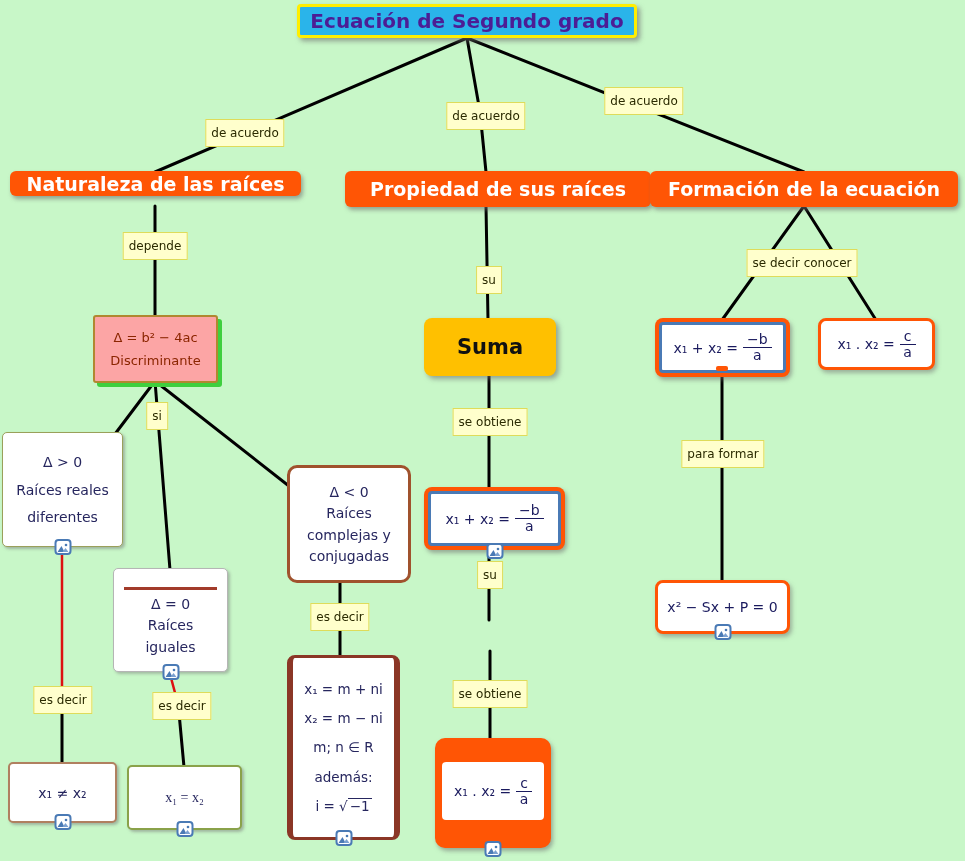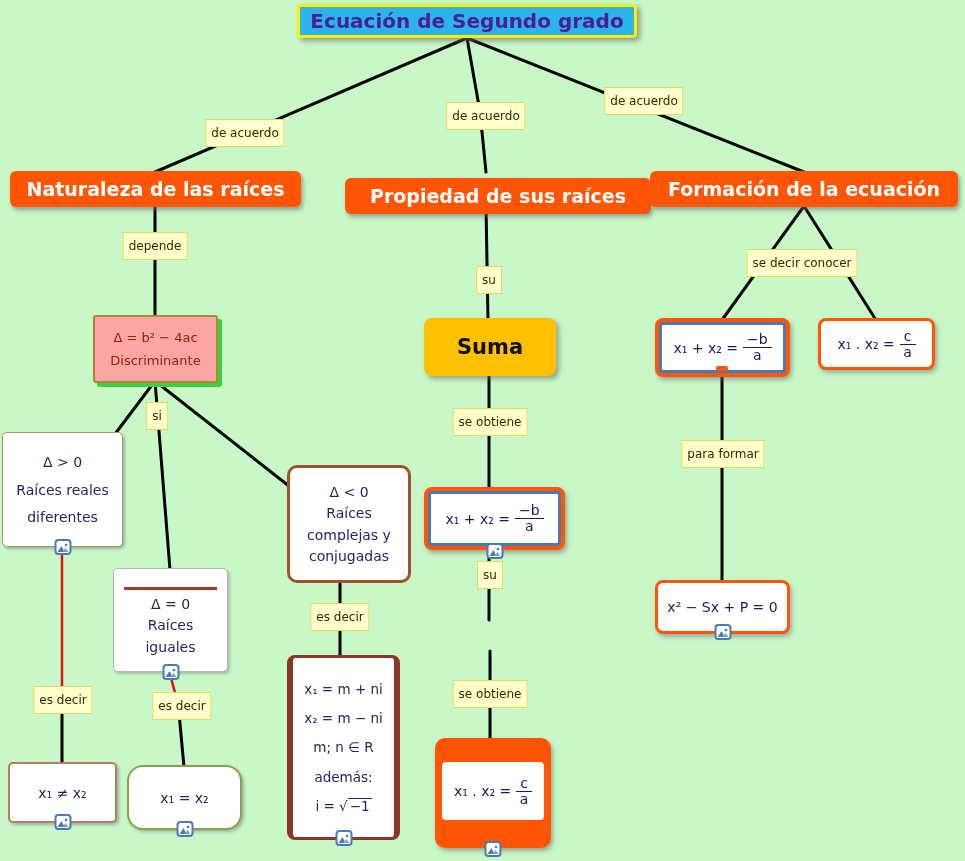--- a/index.html
+++ b/index.html
@@ -47,21 +47,21 @@
     background:#ffffff;color:#26265e;font-size:14px;text-align:center;
     display:flex;flex-direction:column;align-items:center;justify-content:space-evenly;
     border-radius:5px;padding:10px 2px;
   }
   .b-pos{border:1.5px solid #9aa05a;box-shadow:2px 2px 3px rgba(120,120,120,.5);}
   .b-zero{border:1px solid #b5b5b5;box-shadow:2px 2px 3px rgba(120,120,120,.45);}
   .b-zero .top-bar{height:3px;background:#a23b2a;width:85%;margin:2px auto 0;}
   .b-neg{border:3px solid #a0522d;border-radius:10px;}
   .b-complex{border:3px solid #8b3626;border-left-width:6px;border-right-width:6px;border-radius:8px;font-size:13.5px;}
   .b-neq{border:2px solid #b08060;border-radius:5px;box-shadow:2px 2px 3px rgba(120,120,120,.5);}
-  .b-eq{border:2px solid #8aa24a;border-radius:16px;box-shadow:2px 2px 3px rgba(120,120,120,.5);}
+  .b-eq{border:2px solid #8aa24a;border-radius:5px;box-shadow:2px 2px 3px rgba(120,120,120,.5);font-family:Liberation Serif, serif;}
 
   .suma-box{
     background:#ffc000;border-radius:8px;color:#111;font-weight:bold;font-size:21px;
     display:flex;align-items:center;justify-content:center;
     box-shadow:3px 3px 5px rgba(110,110,110,.6);
   }
   .producto-box{
     background:#ffcc99;border:2px solid #a0522d;border-radius:7px;
     color:#111;font-weight:bold;font-size:17px;
     display:flex;align-items:center;justify-content:center;
@@ -156,24 +156,24 @@
   <span class="label" style="left:490px;top:422px">se obtiene</span>
   <span class="label" style="left:490px;top:575px">su</span>
   <span class="label" style="left:490px;top:694px">se obtiene</span>
   <span class="label" style="left:802px;top:263px">se decir conocer</span>
   <span class="label" style="left:723px;top:454px">para formar</span>
 
   <div class="node title-box" style="left:297px;top:4px;width:340px;height:34px">
     <span>Ecuación de Segundo grado</span>
   </div>
 
-  <div class="node branch" style="left:10px;top:171px;width:291px;height:36px">
+  <div class="node branch" style="left:10px;top:171px;width:291px;height:25px">
     <span>Naturaleza de las raíces</span>
   </div>
-  <div class="node branch" style="left:345px;top:178px;width:306px;height:36px">
+  <div class="node branch" style="left:345px;top:171px;width:306px;height:36px">
     <span>Propiedad de sus raíces</span>
   </div>
   <div class="node branch" style="left:650px;top:171px;width:308px;height:36px">
     <span>Formación de la ecuación</span>
   </div>
 
   <div class="node disc" style="left:93px;top:315px;width:125px;height:68px">
     <div>Δ = b² − 4ac</div>
     <div>Discriminante</div>
   </div>

